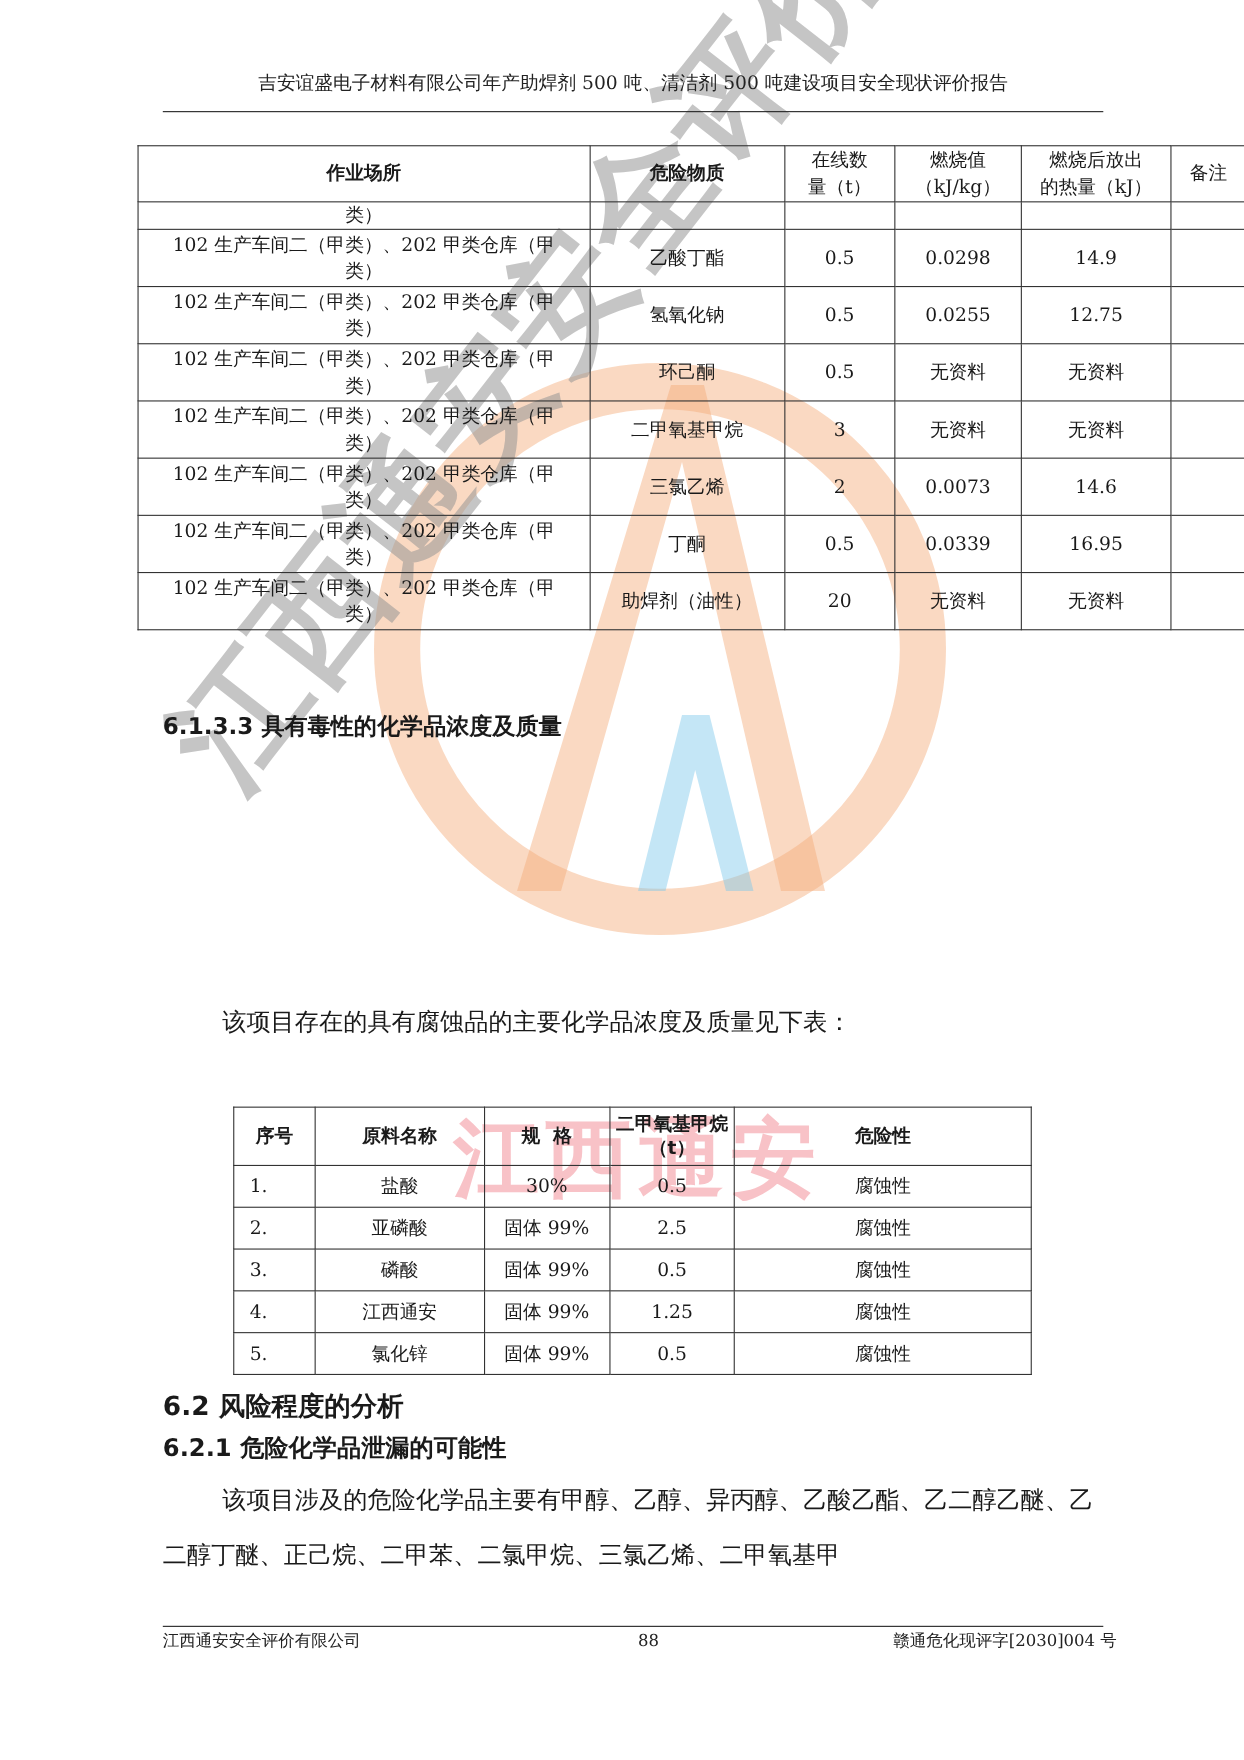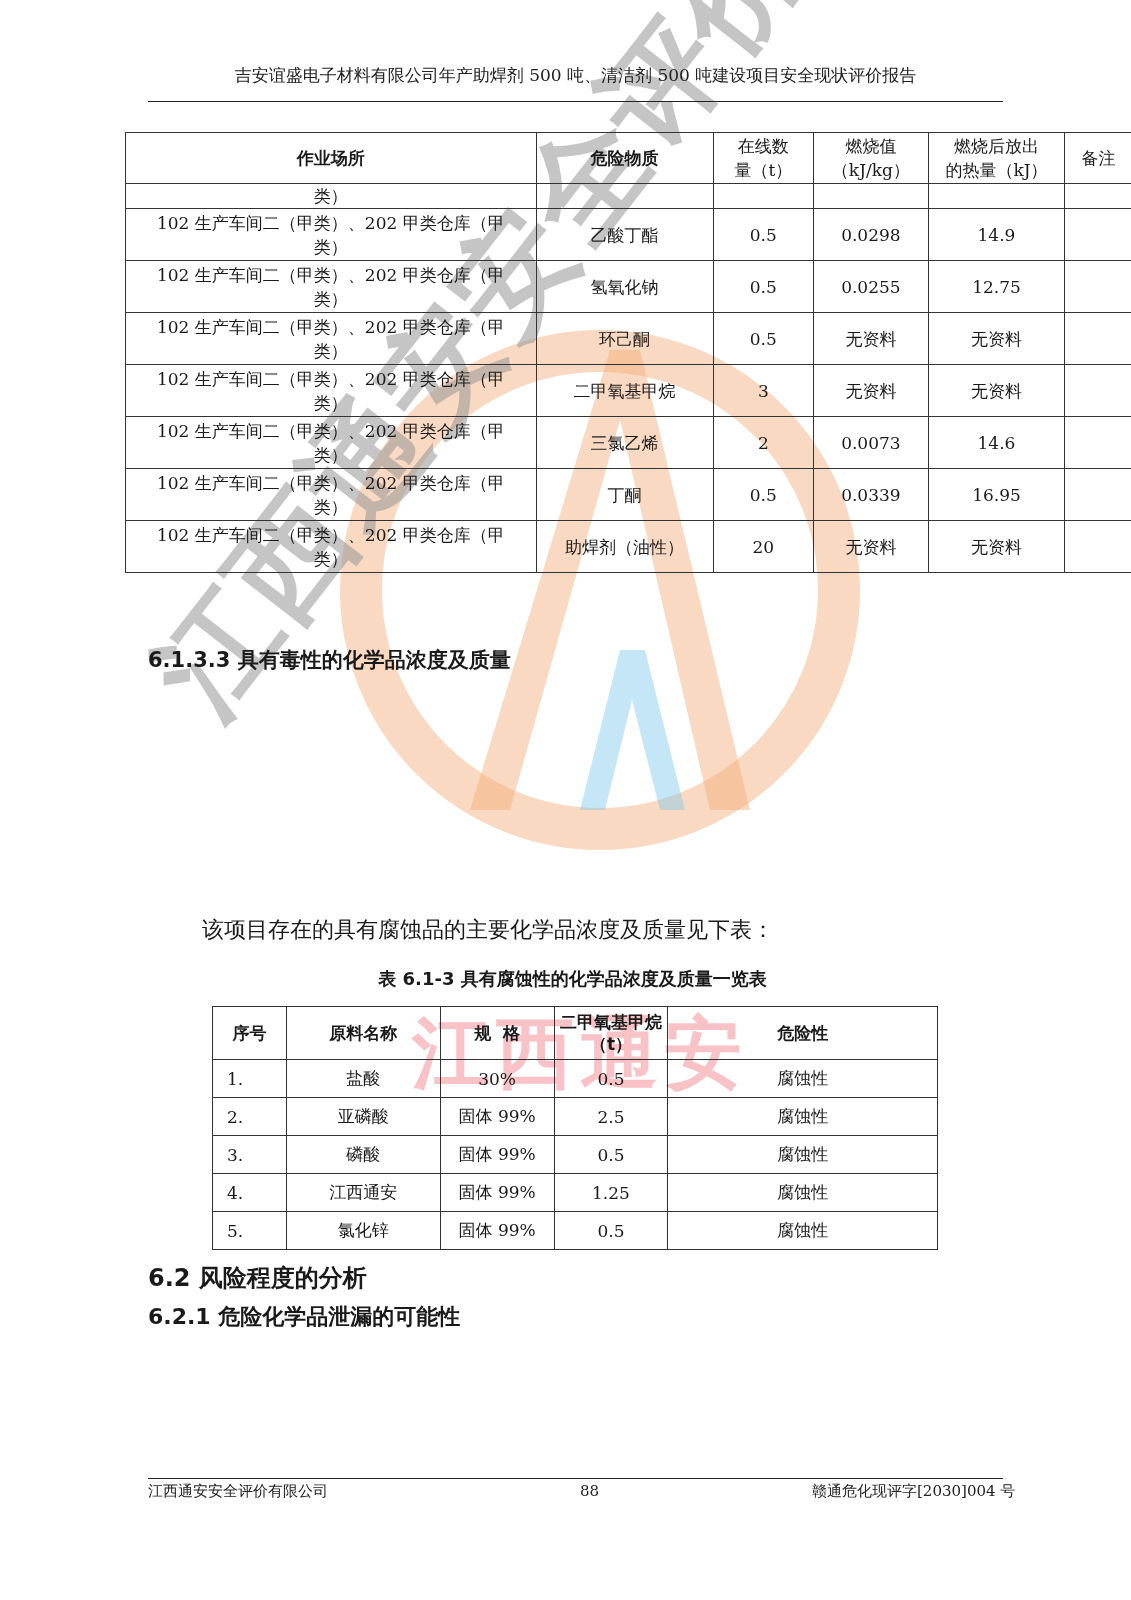--- a/index.html
+++ b/index.html
@@ -170,21 +170,20 @@
         <td>无资料</td>
         <td>无资料</td>
         <td></td>
       </tr>
     </tbody>
   </table>
 
   <div class="h3" style="top:646px">6.1.3.3 具有毒性的化学品浓度及质量</div>
 
   <div class="para" style="top:906px; line-height:48px">该项目存在的具有腐蚀品的主要化学品浓度及质量见下表：</div>
-  <div class="caption" style="top:967px">表 6.1-3  具有腐蚀性的化学品浓度及质量一览表</div>
 
   <table class="t2">
     <colgroup>
       <col style="width:74px">
         <col style="width:154px">
         <col style="width:114px">
         <col style="width:114px">
         <col style="width:270px">
     </colgroup>
     <thead>
@@ -230,18 +229,19 @@
         <td>氯化锌</td>
         <td>固体 99%</td>
         <td>0.5</td>
         <td>腐蚀性</td>
       </tr>
     </tbody>
   </table>
 
   <div class="h2" style="top:1262px">6.2 风险程度的分析</div>
   <div class="h3" style="top:1302px; font-size:22px">6.2.1 危险化学品泄漏的可能性</div>
+  <div class="para2" style="top:1340px">该项目涉及的危险化学品主要有甲醇、乙醇、异丙醇、乙酸乙酯、乙二醇乙醚、乙二醇丁醚、正己烷、二甲苯、二氯甲烷、三氯乙烯、二甲氧基甲</div>
 
   <div class="footer-rule"></div>
   <div class="footer footer-left">江西通安安全评价有限公司</div>
   <div class="footer footer-center">88</div>
   <div class="footer footer-right">赣通危化现评字[2030]004 号</div>
 </div>
 
 </body></html>

